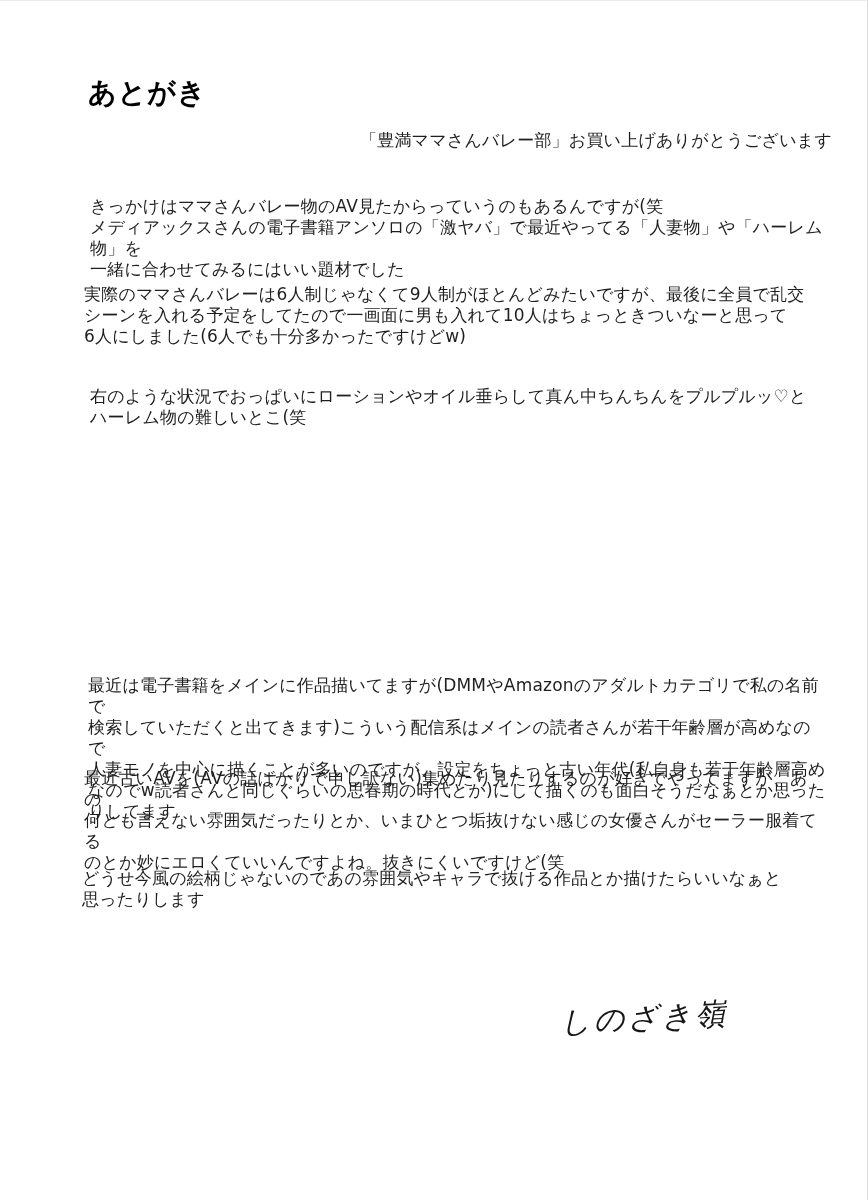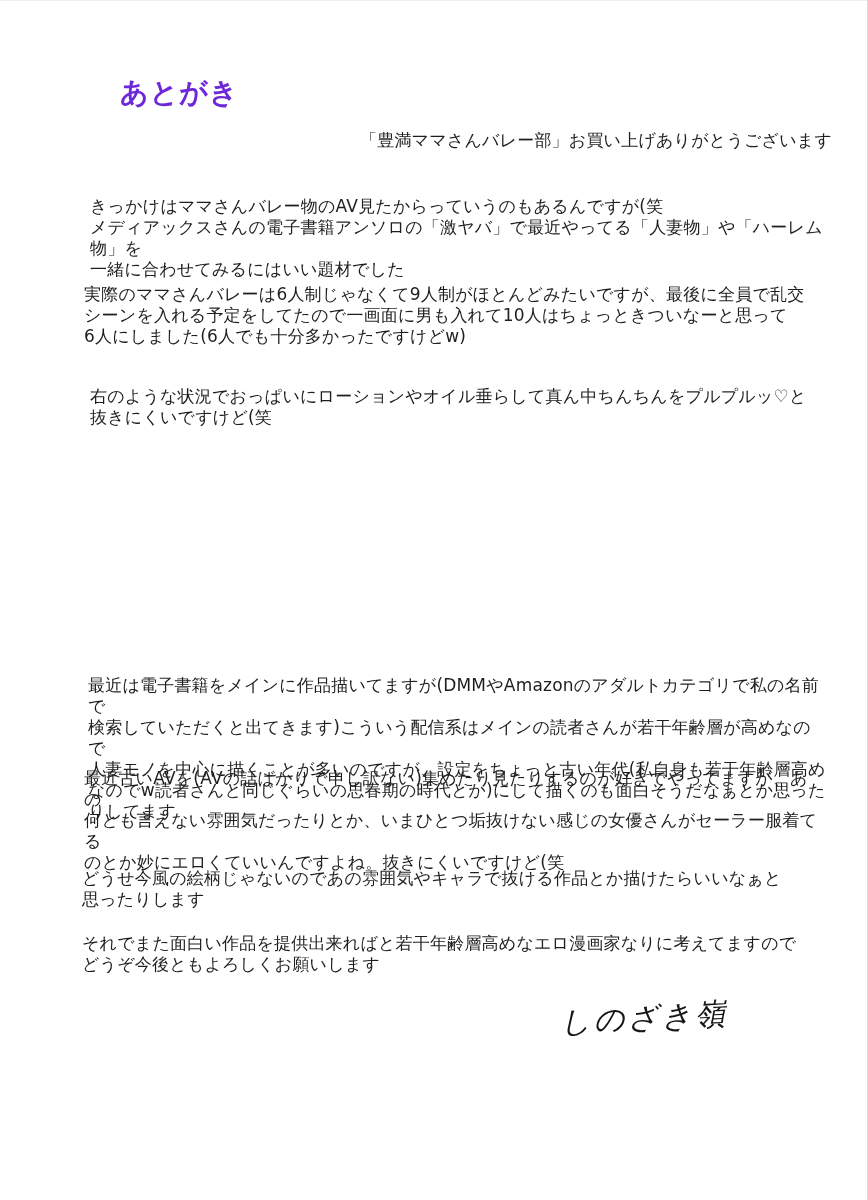--- a/index.html
+++ b/index.html
@@ -18,22 +18,21 @@
     color: #1b1b1b;
     box-shadow: inset -1px 0 0 #dcdcdc, inset 0 1px 0 #ececec;
   }
   .page-title {
     position: absolute;
     left: 88px;
     top: 55px;
     font-size: 28px;
     font-weight: bold;
     letter-spacing: 1px;
-    color: #6d28d9;
-    margin-left: 32px;
+    color: #000000;
   }
   .para {
     position: absolute;
     font-size: 17px;
     line-height: 21px;
     letter-spacing: 0.2px;
     white-space: pre-line;
     color: #1e1e1e;
     width: 740px;
   }
@@ -67,33 +66,31 @@
 
   <div class="para p2">きっかけはママさんバレー物のAV見たからっていうのもあるんですが(笑
 メディアックスさんの電子書籍アンソロの「激ヤバ」で最近やってる「人妻物」や「ハーレム物」を
 一緒に合わせてみるにはいい題材でした</div>
 
   <div class="para p3">実際のママさんバレーは6人制じゃなくて9人制がほとんどみたいですが、最後に全員で乱交
 シーンを入れる予定をしてたので一画面に男も入れて10人はちょっときついなーと思って
 6人にしました(6人でも十分多かったですけどw)</div>
 
   <div class="para p4">右のような状況でおっぱいにローションやオイル垂らして真ん中ちんちんをプルプルッ♡と
-抜きにくいですけど(笑</div>
+ハーレム物の難しいとこ(笑</div>
 
 
   <div class="para p6">最近は電子書籍をメインに作品描いてますが(DMMやAmazonのアダルトカテゴリで私の名前で
 検索していただくと出てきます)こういう配信系はメインの読者さんが若干年齢層が高めなので
 人妻モノを中心に描くことが多いのですが、設定をちょっと古い年代(私自身も若干年齢層高め
 なのでw読者さんと同じぐらいの思春期の時代とか)にして描くのも面白そうだなぁとか思った
 りしてます</div>
 
   <div class="para p7">最近古いAVを(AVの話ばかりで申し訳ない)集めたり見たりするのが好きでやってますが、あの
 何とも言えない雰囲気だったりとか、いまひとつ垢抜けない感じの女優さんがセーラー服着てる
 のとか妙にエロくていいんですよね。抜きにくいですけど(笑</div>
 
   <div class="para p8">どうせ今風の絵柄じゃないのであの雰囲気やキャラで抜ける作品とか描けたらいいなぁと
 思ったりします</div>
 
-  <div class="para p9">それでまた面白い作品を提供出来ればと若干年齢層高めなエロ漫画家なりに考えてますので
-どうぞ今後ともよろしくお願いします</div>
 
   <div class="signature">しのざき嶺</div>
 </div>
 
 </body></html>

